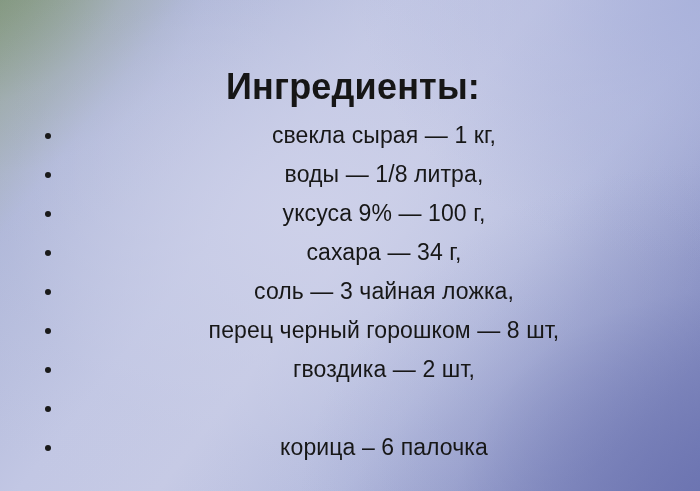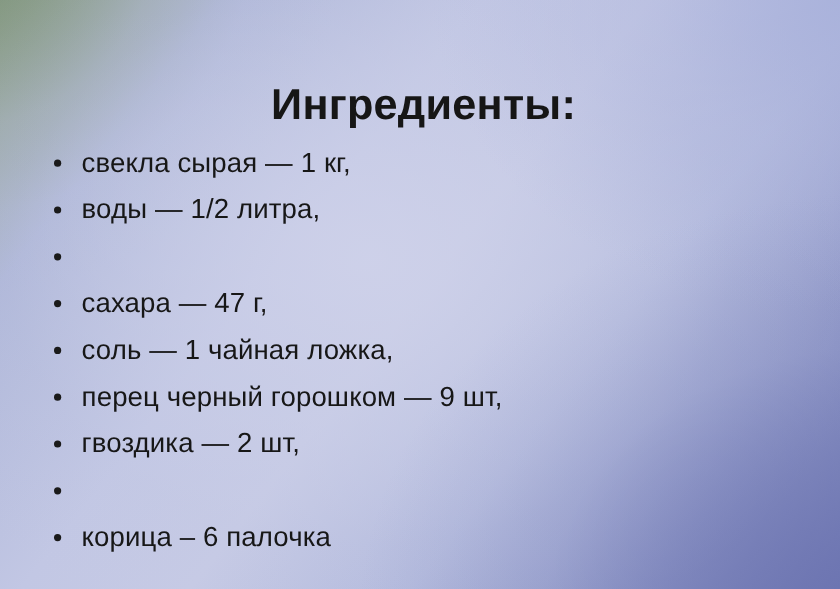--- a/index.html
+++ b/index.html
@@ -85,20 +85,21 @@
   }
 
   #ingredient-list {
     position: absolute;
     left: 0;
     top: 116px;
     margin: 0;
     padding: 0;
     list-style: none;
     width: 700px;
+    text-align: center;
   }
 
   .ingredient-item {
     position: relative;
     height: 39px;
     padding-left: 68px;
     font-size: 23px;
     line-height: 39px;
     color: #171717;
     white-space: nowrap;
@@ -136,40 +137,41 @@
 
     <ul id="ingredient-list">
 
       <li class="ingredient-item">
         <span class="bullet-icon"></span>
         <span class="item-text">свекла сырая — 1 кг,</span>
       </li>
 
       <li class="ingredient-item">
         <span class="bullet-icon"></span>
-        <span class="item-text">воды — 1/2 литра,</span>
+        <span class="item-text">воды — 1/8 литра,</span>
       </li>
 
       <li class="ingredient-item">
         <span class="bullet-icon"></span>
+        <span class="item-text">уксуса 9% — 100 г,</span>
       </li>
 
       <li class="ingredient-item">
         <span class="bullet-icon"></span>
-        <span class="item-text">сахара — 47 г,</span>
+        <span class="item-text">сахара — 34 г,</span>
       </li>
 
       <li class="ingredient-item">
         <span class="bullet-icon"></span>
-        <span class="item-text">соль — 1 чайная ложка,</span>
+        <span class="item-text">соль — 3 чайная ложка,</span>
       </li>
 
       <li class="ingredient-item">
         <span class="bullet-icon"></span>
-        <span class="item-text">перец черный горошком — 9 шт,</span>
+        <span class="item-text">перец черный горошком — 8 шт,</span>
       </li>
 
       <li class="ingredient-item">
         <span class="bullet-icon"></span>
         <span class="item-text">гвоздика — 2 шт,</span>
       </li>
 
       <li class="ingredient-item">
         <span class="bullet-icon"></span>
       </li>

